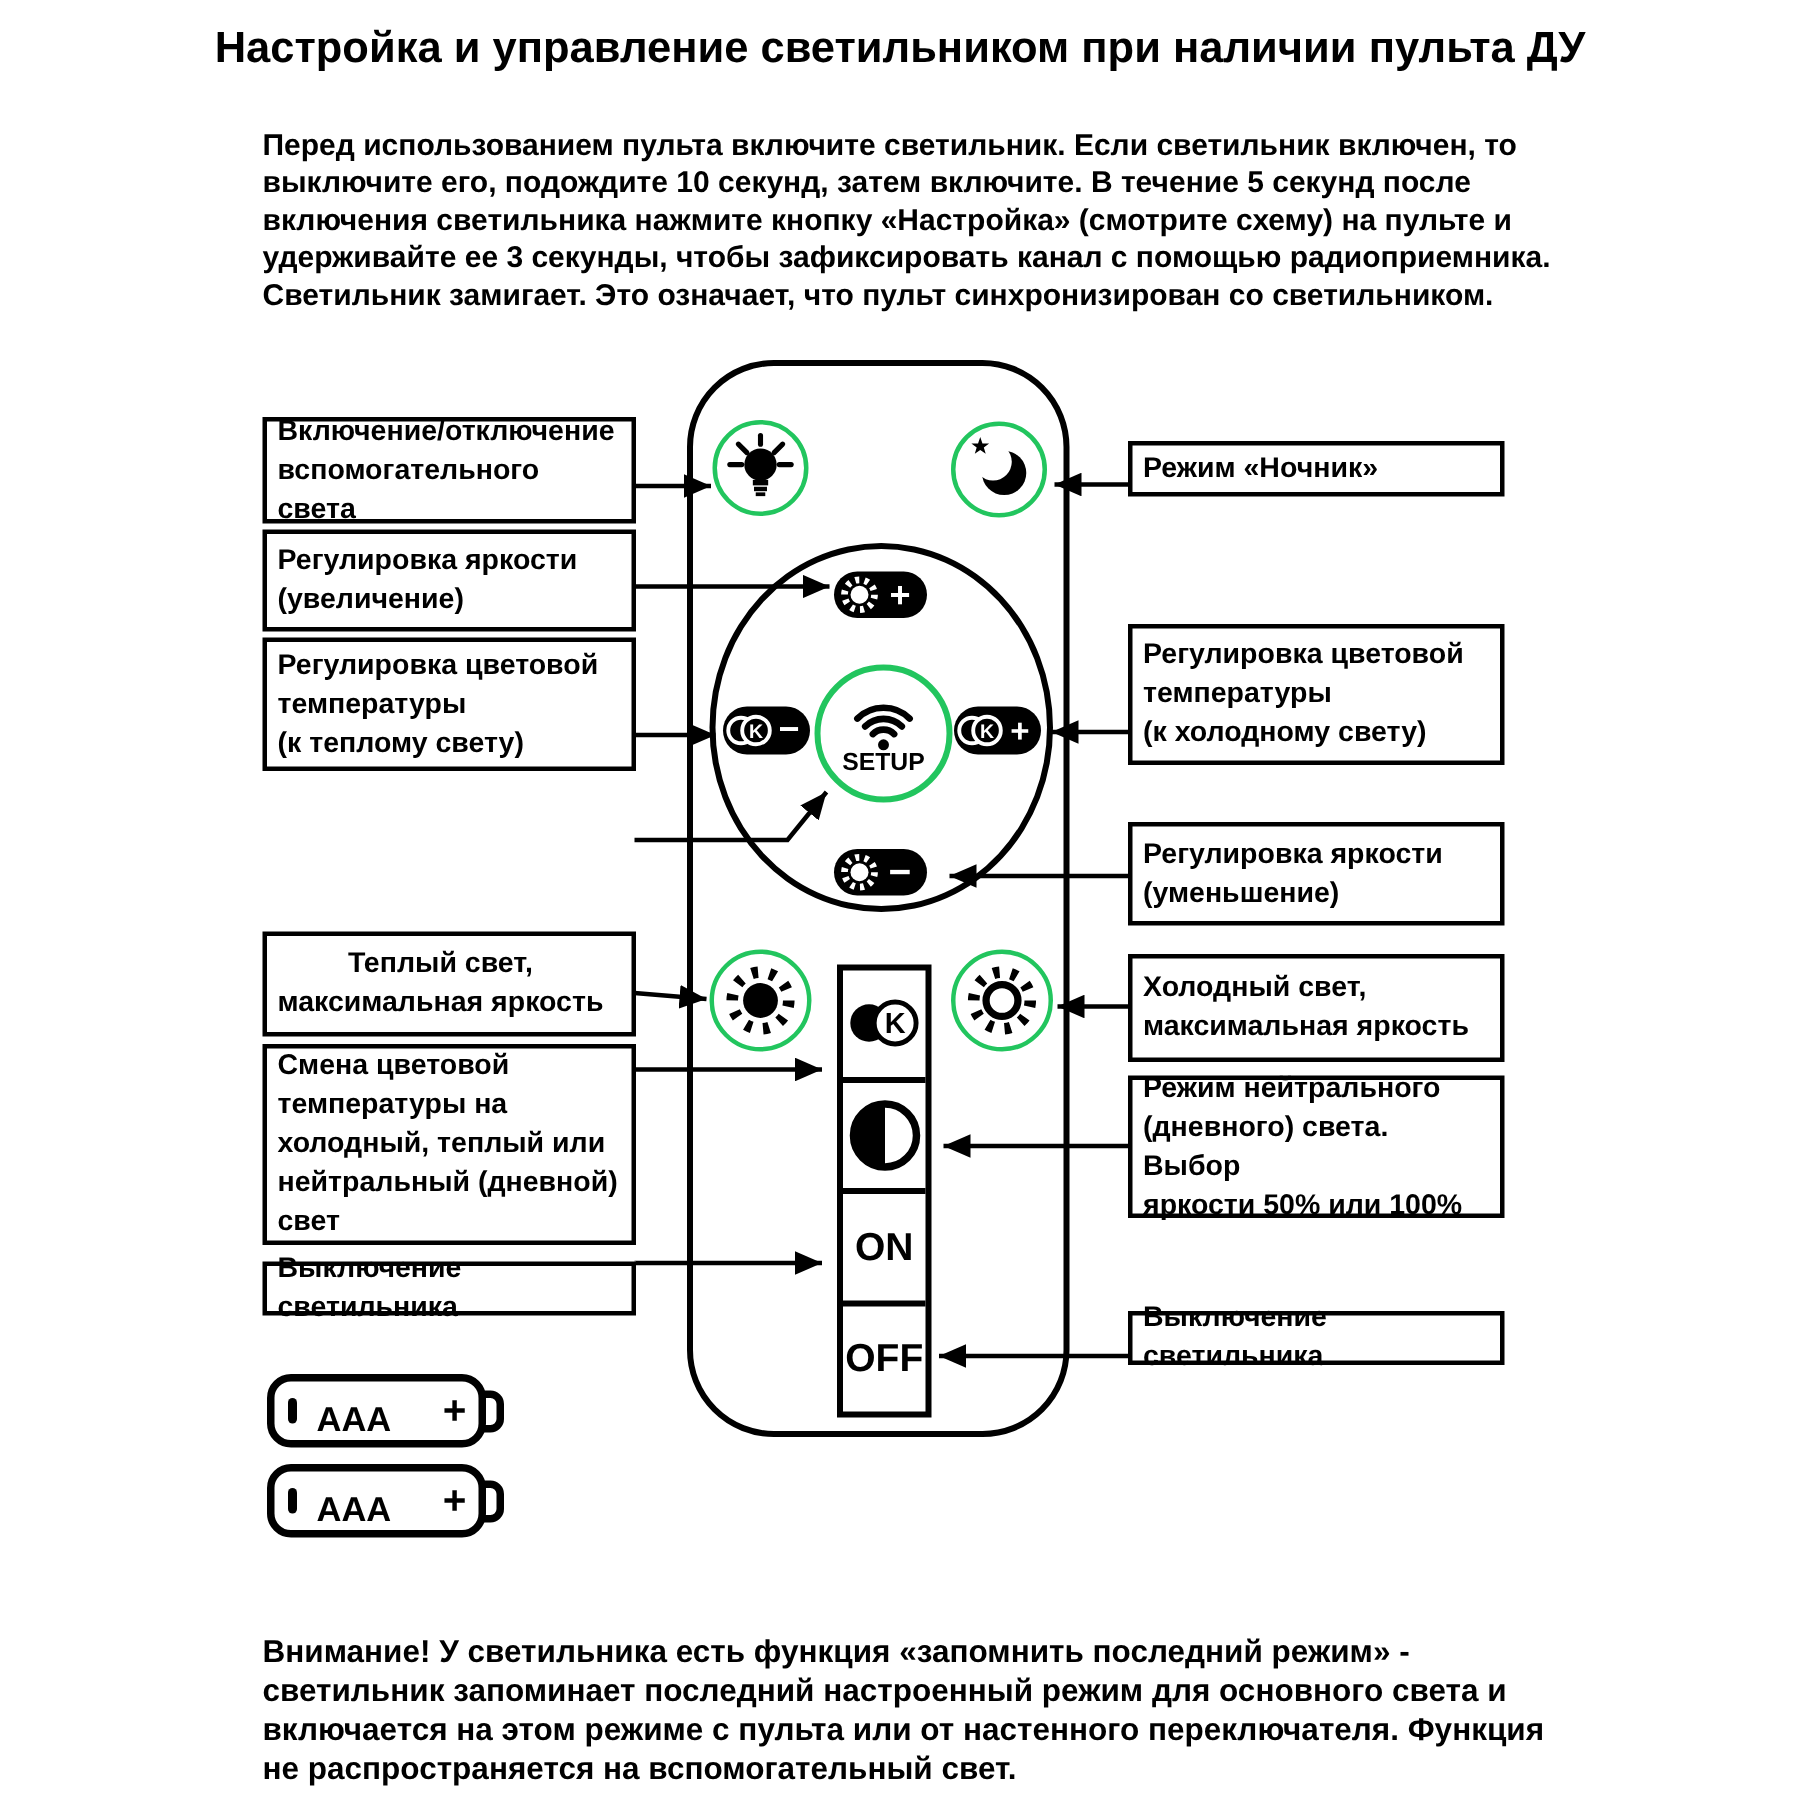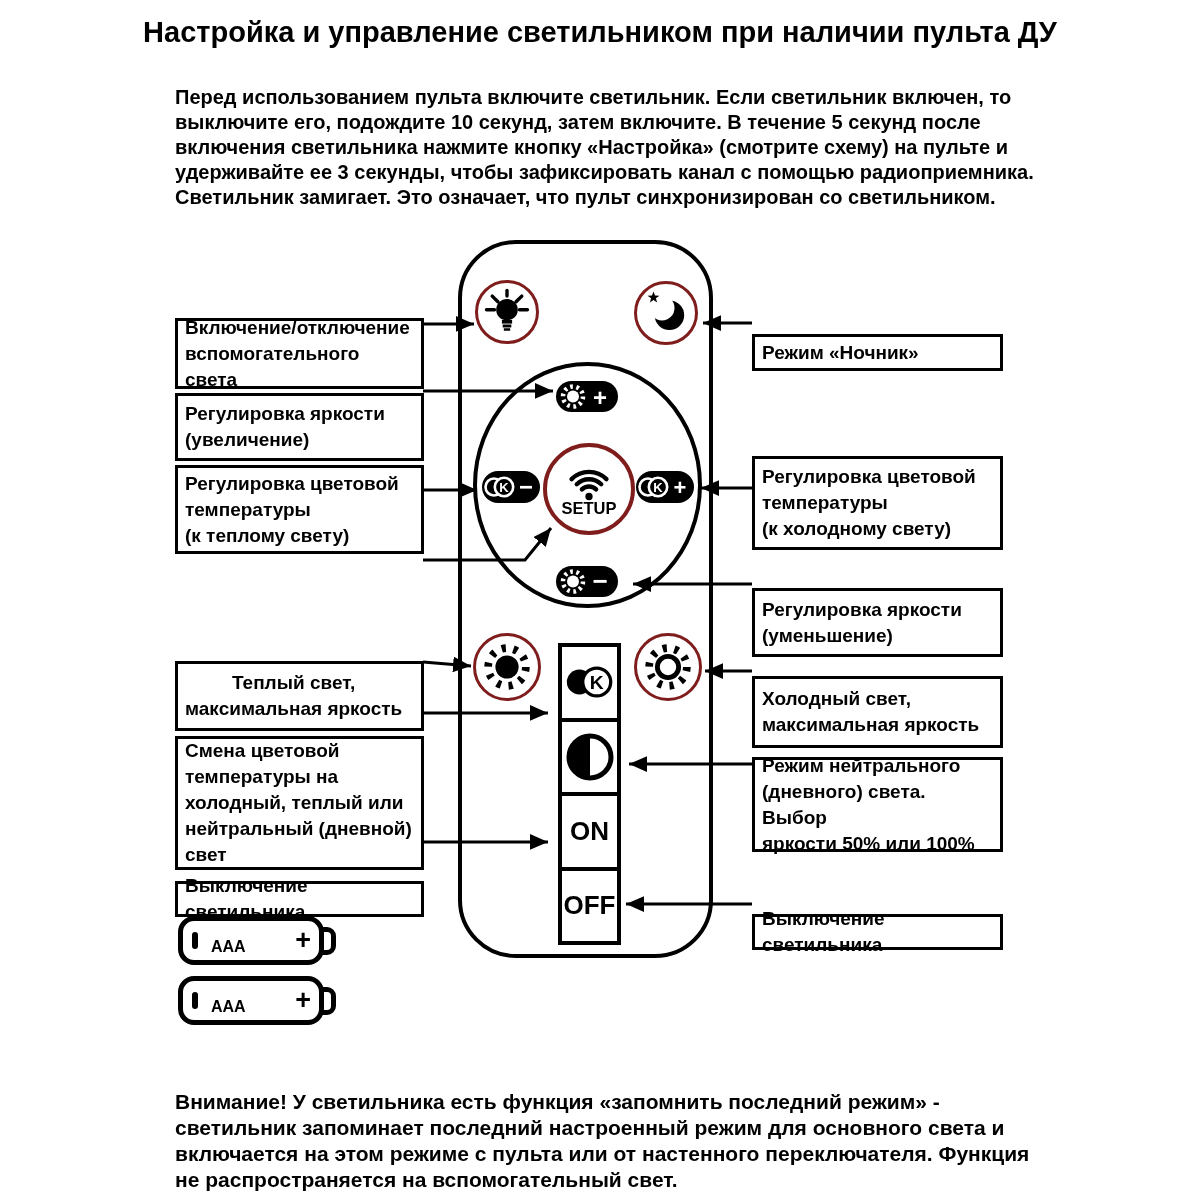--- a/index.html
+++ b/index.html
@@ -12,38 +12,38 @@
     font-size:29px; font-weight:bold;
   }
   .para { position:absolute; font-weight:bold; }
   #intro   { left:175px; top:85px;  width:895px; font-size:20px; line-height:25px; }
   #note    { left:175px; top:1042px; font-size:21px; }
   #warning { left:175px; top:1089px; width:870px; font-size:21px; line-height:26px; }
 
   .box {
     position:absolute; border:3px solid #000; background:#fff; box-sizing:border-box;
     font-size:19px; line-height:26px; font-weight:bold; padding:3px 7px;
-    display:flex; align-items:center; white-space:pre-line; z-index:10;margin-top:40px;
+    display:flex; align-items:center; white-space:pre-line; z-index:10;
   }
   .bL { left:175px; width:249px; }
   .bR { left:752px; width:251px; }
   #L1 { top:278px; height:71px; }  #L2 { top:353px; height:68px; }
   #L3 { top:425px; height:89px; }  #L4 { top:523px; height:93px; }
   #L5 { top:621px; height:70px;text-align:center; }  #L6 { top:696px; height:134px; }
   #L7 { top:841px; height:36px; }
   #R1 { top:294px; height:37px; }  #R2 { top:416px; height:94px; }
   #R3 { top:548px; height:69px; }  #R4 { top:636px; height:72px; }
   #R5 { top:717px; height:95px; }  #R6 { top:874px; height:36px; }
 
   #remote {
     position:absolute; left:458px; top:240px; width:255px; height:718px;
     border:4px solid #000; border-radius:58px; background:#fff; box-sizing:border-box; z-index:1;
   }
   .circle-btn {
-    position:absolute; border:3px solid #7f1d1d; border-radius:50%; background:#fff;
+    position:absolute; border:3px solid #22c55e; border-radius:50%; background:#fff;
     box-sizing:border-box; display:flex; align-items:center; justify-content:center; z-index:3;
   }
   #btn-aux   { left:475px; top:280px; width:64px; height:64px; }
   #btn-night { left:634px; top:281px; width:64px; height:64px; }
   #dpad-ring {
     position:absolute; left:473px; top:362px; width:229px; height:246px;
     border:4px solid #000; border-radius:50%; background:#fff; box-sizing:border-box; z-index:2;
   }
   #btn-setup {
     left:543px; top:443px; width:92px; height:92px; border-width:4px;
@@ -69,21 +69,21 @@
   .cell:first-child { border-top:none; }
   .cell-label { font-size:26px; font-weight:bold; }
 
   .battery {
     position:absolute; left:178px; width:146px; height:49px; border:5px solid #000;
     border-radius:16px; background:#fff; box-sizing:border-box;
     display:flex; align-items:center; z-index:2;
   }
   #bat1 { top:916px; } #bat2 { top:976px; }
   .bat-tick  { width:6px; height:17px; background:#000; border-radius:3px; margin-left:9px; }
-  .bat-label { font-size:16px; font-weight:bold; margin-left:13px;margin-top:12px; }
+  .bat-label { font-size:23px; font-weight:bold; margin-left:13px;margin-top:12px; }
   .bat-plus  { font-size:27px; font-weight:bold; margin-left:auto; margin-right:8px; }
   .bat-nub {
     position:absolute; width:18px; height:28px; border:5px solid #000;
     border-radius:0 9px 9px 0; background:#fff; box-sizing:border-box; z-index:1;
   }
   #nub1 { left:318px; top:927px; } #nub2 { left:318px; top:987px; }
 
   #arrows { position:absolute; left:0; top:0; z-index:5; pointer-events:none; }
   #arrows .ln { stroke:#000; stroke-width:3; fill:none; }
 

